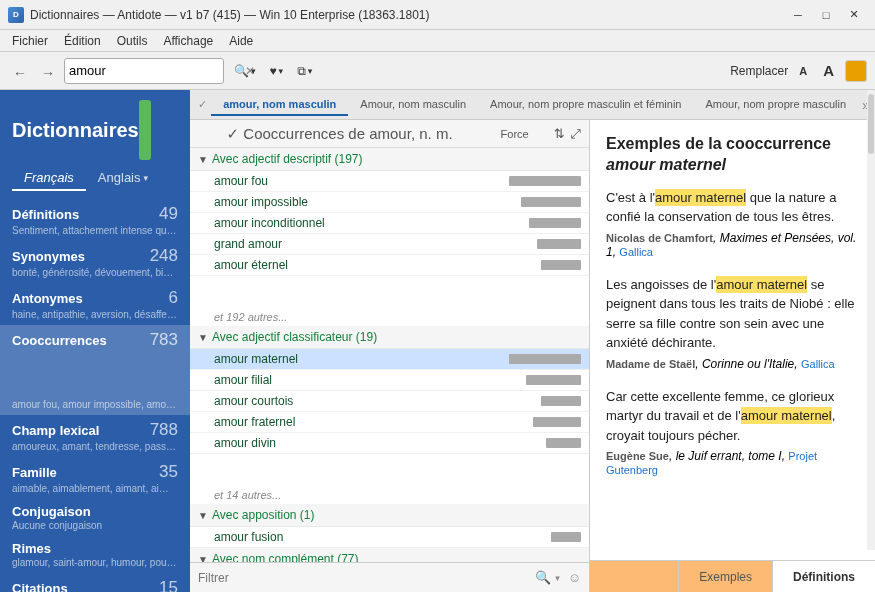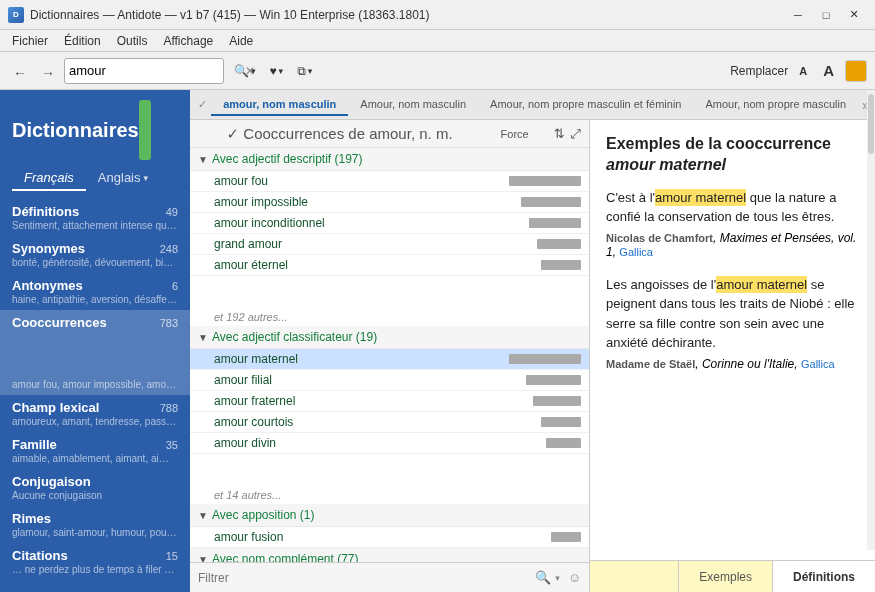--- a/index.html
+++ b/index.html
@@ -183,21 +183,21 @@
       flex-direction: column;
     }
     .sidebar-item.active { background: rgba(255,255,255,0.2); gap: 48px; }
     .sidebar-item-header {
       display: flex; align-items: center; justify-content: space-between;
     }
     .sidebar-item-name {
       font-size: 13px; font-weight: 600; color: white;
     }
     .sidebar-item-count {
-      font-size: 11px; color: rgba(255,255,255,0.7);
+      font-size: 17px; color: rgba(255,255,255,0.7);
     }
     .sidebar-item-preview {
       font-size: 10px; color: rgba(255,255,255,0.6);
       margin-top: 1px;
       white-space: nowrap; overflow: hidden; text-overflow: ellipsis;
       max-width: 165px;
     }
 
     
     .right-area {
@@ -364,21 +364,21 @@
     }
     .example-link {
       color: #1a6fcc; text-decoration: none;
       font-size: 11px;
     }
 
     
     .bottom-tabs {
       height: 32px;
       border-top: 1px solid #ccc;
-      background: #fef9c3;
+      background: #fdba74;
       display: flex;
       align-items: stretch;
       justify-content: flex-end;
     }
     .bottom-tab {
       padding: 0 20px;
       font-size: 12px;
       cursor: pointer;
       display: flex; align-items: center;
       color: #555;
@@ -588,29 +588,29 @@
         <div class="cooc-bar" style="width:72px;"></div>
       </div>
     </div>
             <div class="cooc-item">
       <span class="cooc-item-text">amour filial</span>
       <div class="cooc-bar-container">
         <div class="cooc-bar" style="width:55px;"></div>
       </div>
     </div>
             <div class="cooc-item">
+      <span class="cooc-item-text">amour courtois</span>
+      <div class="cooc-bar-container">
+        <div class="cooc-bar" style="width:40px;"></div>
+      </div>
+    </div>
+            <div class="cooc-item">
       <span class="cooc-item-text">amour fraternel</span>
       <div class="cooc-bar-container">
         <div class="cooc-bar" style="width:48px;"></div>
-      </div>
-    </div>
-            <div class="cooc-item">
-      <span class="cooc-item-text">amour courtois</span>
-      <div class="cooc-bar-container">
-        <div class="cooc-bar" style="width:40px;"></div>
       </div>
     </div>
             <div class="cooc-item">
       <span class="cooc-item-text">amour divin</span>
       <div class="cooc-bar-container">
         <div class="cooc-bar" style="width:35px;"></div>
       </div>
     </div>
             <div class="see-more">et 14 autres...</div>
             <div class="section-header">
@@ -653,20 +653,24 @@
         <div class="examples-content" id="examples-content">
             <div class="examples-title">Exemples de la cooccurrence <em>amour maternel</em></div>
             <div class="example-block">
               <p class="example-text">C'est à l'<span class="highlight">amour maternel</span> que la nature a confié la conservation de tous les êtres.</p>
               <p><span class="example-source">Nicolas de Chamfort</span><span class="example-source-italic">, Maximes et Pensées, vol. 1, </span><a class="example-link" href="#">Gallica</a></p>
             </div>
             <div class="example-block">
               <p class="example-text">Les angoisses de l'<span class="highlight">amour maternel</span> se peignent dans tous les traits de Niobé : elle serre sa fille contre son sein avec une anxiété déchirante.</p>
               <p style=""><span class="example-source">Madame de Staël</span><span class="example-source-italic">, Corinne ou l'Italie, </span><a class="example-link" href="#">Gallica</a></p>
             </div>
+            <div class="example-block">
+              <p class="example-text">Car cette excellente femme, ce glorieux martyr du travail et de l'<span class="highlight">amour maternel</span>, croyait toujours pécher.</p>
+              <p><span class="example-source">Eugène Sue</span><span class="example-source-italic">, le Juif errant, tome I, </span><a class="example-link" href="#">Projet Gutenberg</a></p>
+            </div>
           </div>
 
         <div style="position:absolute; right:0; top:90px; width:8px; height:460px; background:#f0f0f0;">
           <div style="width:6px; height:60px; background:#ccc; border-radius:3px; margin:0 auto; margin-top:4px;"></div>
         </div>
 
         <div class="bottom-tabs" id="bottom-tabs">
             <div class="bottom-tab">Exemples</div>
             <div class="bottom-tab active">Définitions</div>
           </div>

